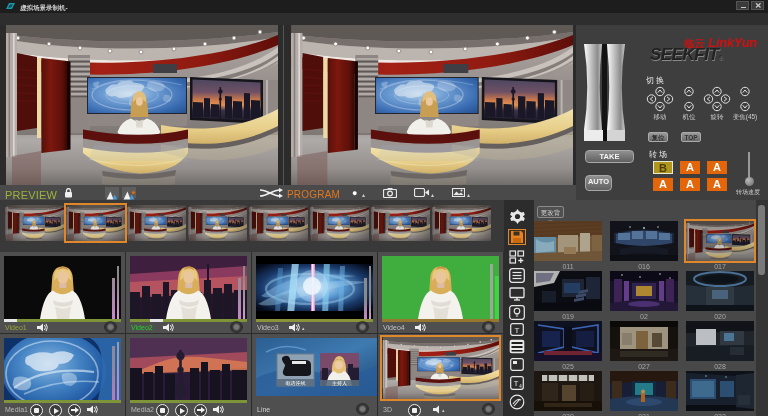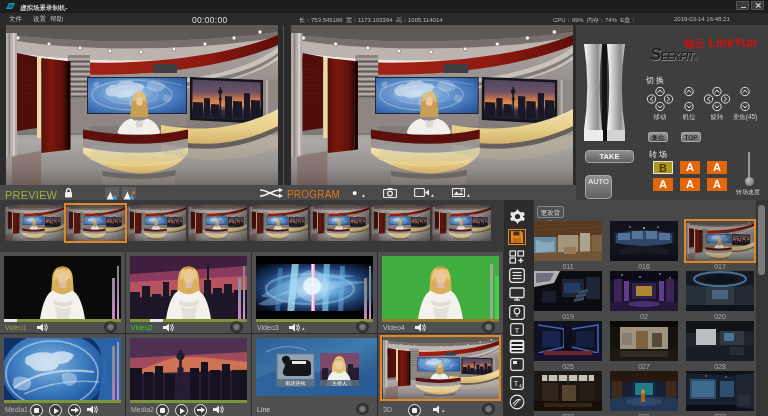--- a/index.html
+++ b/index.html
@@ -571,29 +571,20 @@
  <div class="winbtn abs" style="left:736px;top:1px">
         <div class="abs" style="left:3.5px;top:4.5px;width:5px;height:1.3px;background:#c8c8c8"></div>
       </div>
  <div class="winbtn abs" style="left:751px;top:1px">
         <svg width="11" height="7" style="position:absolute;left:1px;top:0">
           <path d="M3,1.2 L7.5,5.5 M7.5,1.2 L3,5.5" stroke="#c8c8c8" stroke-width="1.2"></path>
         </svg>
       </div>
 </div>
 
-<div class="abs" id="menubar">
- <span class="abs" style="left:9px;top:2px">文件</span>
- <span class="abs" style="left:33px;top:2px">设置</span>
- <span class="abs" style="left:50px;top:2px">帮助</span>
- <span class="abs" style="left:192px;top:2px;font-size:8.5px;color:#dedede;letter-spacing:0.3px">00:00:00</span>
- <span class="abs" style="left:299px;top:3px;font-size:6px;color:#b4b4b4">长：753.545166&nbsp; 宽：1173.103394&nbsp; 高：1005.114014</span>
- <span class="abs" style="left:553px;top:3px;font-size:6px;color:#b4b4b4">CPU：99%&nbsp; 内存：74%&nbsp; E盘：</span>
- <span class="abs" style="left:674px;top:3px;font-size:6px;color:#b4b4b4">2019-03-14 16:48:21</span>
-</div>
 
 <div class="abs" style="left:0;top:25px;width:576px;height:160px;background:#2b2b2b"></div>
 <svg class="abs" style="left:4px;top:25px" width="274" height="160" viewBox="0 0 274 160" preserveAspectRatio="none">
       <use href="#studio"></use>
     </svg>
 <svg class="abs" style="left:289px;top:25px" width="284" height="160" viewBox="0 0 274 160" preserveAspectRatio="none">
       <use href="#studio"></use>
     </svg>
 <div class="abs" style="left:283px;top:25px;width:1px;height:160px;background:#555"></div>
 
@@ -601,24 +592,24 @@
  
  <svg class="abs" style="left:8px;top:19px" width="41" height="98" viewBox="0 0 41 98">
   <path d="M0,0 L18,0 Q13.5,43 18,86 L0,86 Q6.5,43 0,0 Z" fill="url(#barmetal)"></path>
   <path d="M23,0 L41,0 Q34.5,43 41,86 L23,86 Q27.5,43 23,0 Z" fill="url(#barmetal)"></path>
   <rect x="18" y="0" width="5" height="86" fill="#131313"></rect>
   <rect x="0" y="86" width="19" height="11" fill="#ececec"></rect>
   <rect x="23" y="86" width="19" height="11" fill="#d4d4d4"></rect>
   <rect x="19" y="86" width="4" height="11" fill="#0e0e0e"></rect>
  </svg>
  <div class="abs" style="left:9px;top:125px;width:49px;height:13px;background:linear-gradient(#909090,#606060);border:1px solid #a8a8a8;border-radius:4px;color:#f4f4f4;font-size:7.5px;font-weight:bold;text-align:center;line-height:12px">TAKE</div>
- <div class="abs" style="left:9px;top:150px;width:27px;height:24px;background:linear-gradient(#909090,#606060);border:1px solid #a8a8a8;border-radius:4px;color:#f4f4f4;font-size:7.5px;font-weight:normal;text-align:center;line-height:12px">AUTO</div>
+ <div class="abs" style="left:9px;top:150px;width:27px;height:16px;background:linear-gradient(#909090,#606060);border:1px solid #a8a8a8;border-radius:4px;color:#f4f4f4;font-size:7.5px;font-weight:bold;text-align:center;line-height:12px">AUTO</div>
  
  <div class="abs" style="left:108px;top:10px;color:#d01010;font-weight:bold;font-size:10.5px">临云<span style="font-style:italic;font-size:13px;letter-spacing:-0.3px"> LinkYun</span></div>
- <div class="abs" style="left:74px;top:20px;color:#222;font-weight:bold;font-style:italic;font-size:17px;letter-spacing:-0.5px;text-shadow:0.6px 0.6px 0 #888">S<span style="font-size:10px">EEKFIT</span><span style="font-size:6px;font-style:normal">®</span></div>
+ <div class="abs" style="left:74px;top:20px;color:#222;font-weight:bold;font-style:italic;font-size:17px;letter-spacing:-0.5px;text-shadow:0.6px 0.6px 0 #888">S<span style="font-size:17px">EEKFIT</span><span style="font-size:6px;font-style:normal">®</span></div>
  
  <div class="abs" style="left:70px;top:50px;color:#e8e8e8;font-size:8px;letter-spacing:2px">切换</div>
  
  <g></g>
  <svg class="abs" style="left:66px;top:60px" width="122" height="48" viewBox="0 0 122 48">
   <g stroke="#e2e2e2" stroke-width="1" fill="none">
 
    <circle cx="18" cy="6.5" r="4.2"></circle>
           <path d="M15.8,7.6 L18,5 L20.2,7.6"></path>
    <circle cx="18" cy="21.5" r="4.2"></circle>

